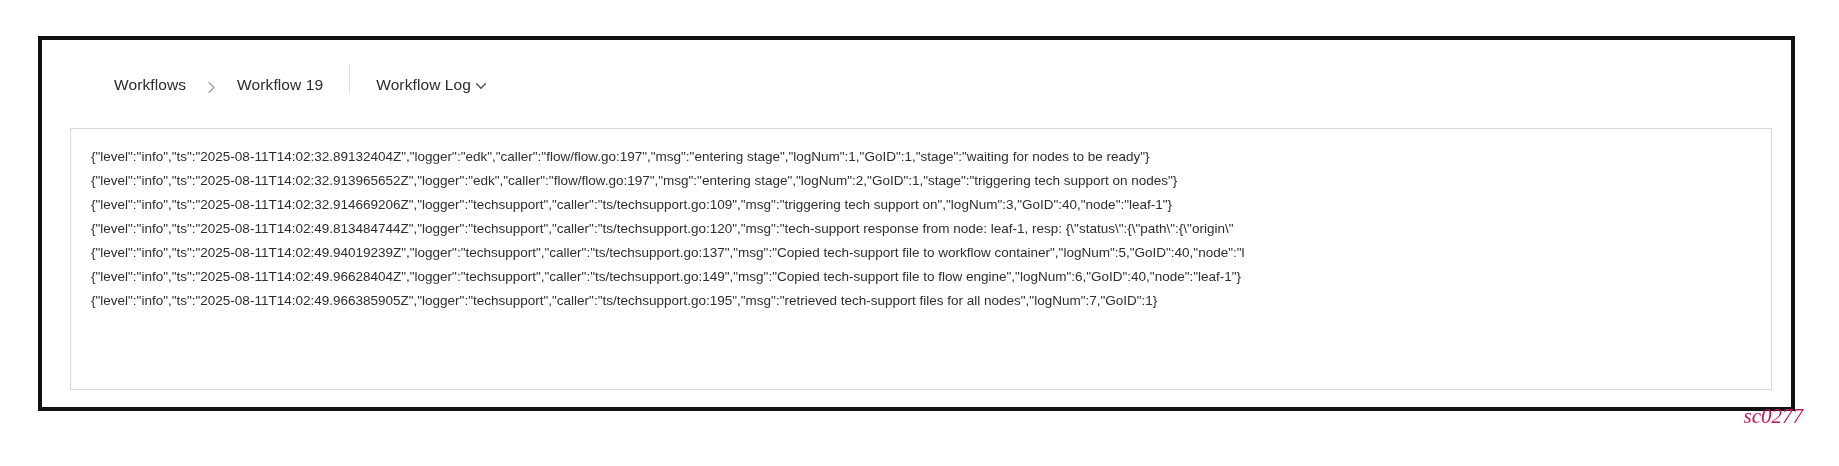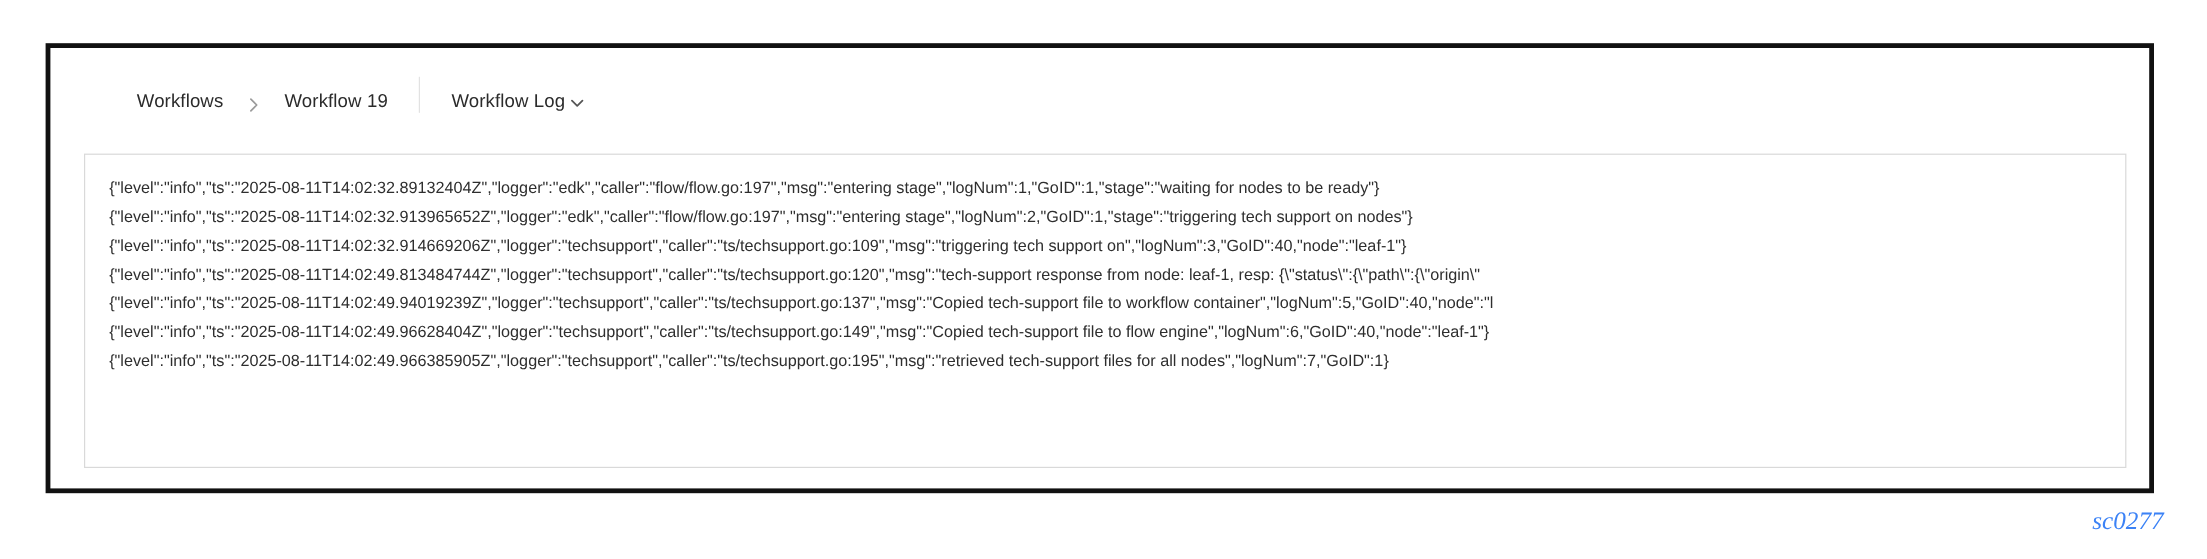--- a/index.html
+++ b/index.html
@@ -39,25 +39,25 @@
     overflow:hidden;
     background:#ffffff;
   }
   .log-line {
     white-space:pre;
     font-size:13.5px;
     line-height:24px;
     color:#2e2e2e;
   }
   .figure-label {
-    position:absolute; right:36px; top:422px;
+    position:absolute; right:36px; top:404px;
     font-family:"Liberation Serif", serif;
     font-style:italic;
     font-size:21px;
-    color:#3b82f6;
+    color:#be185d;
   }
 </style>
 </head>
 <body>
 
 <div class="frame">
 
   <div class="breadcrumb-bar">
     <span class="crumb">Workflows</span>
     <span class="sep">

